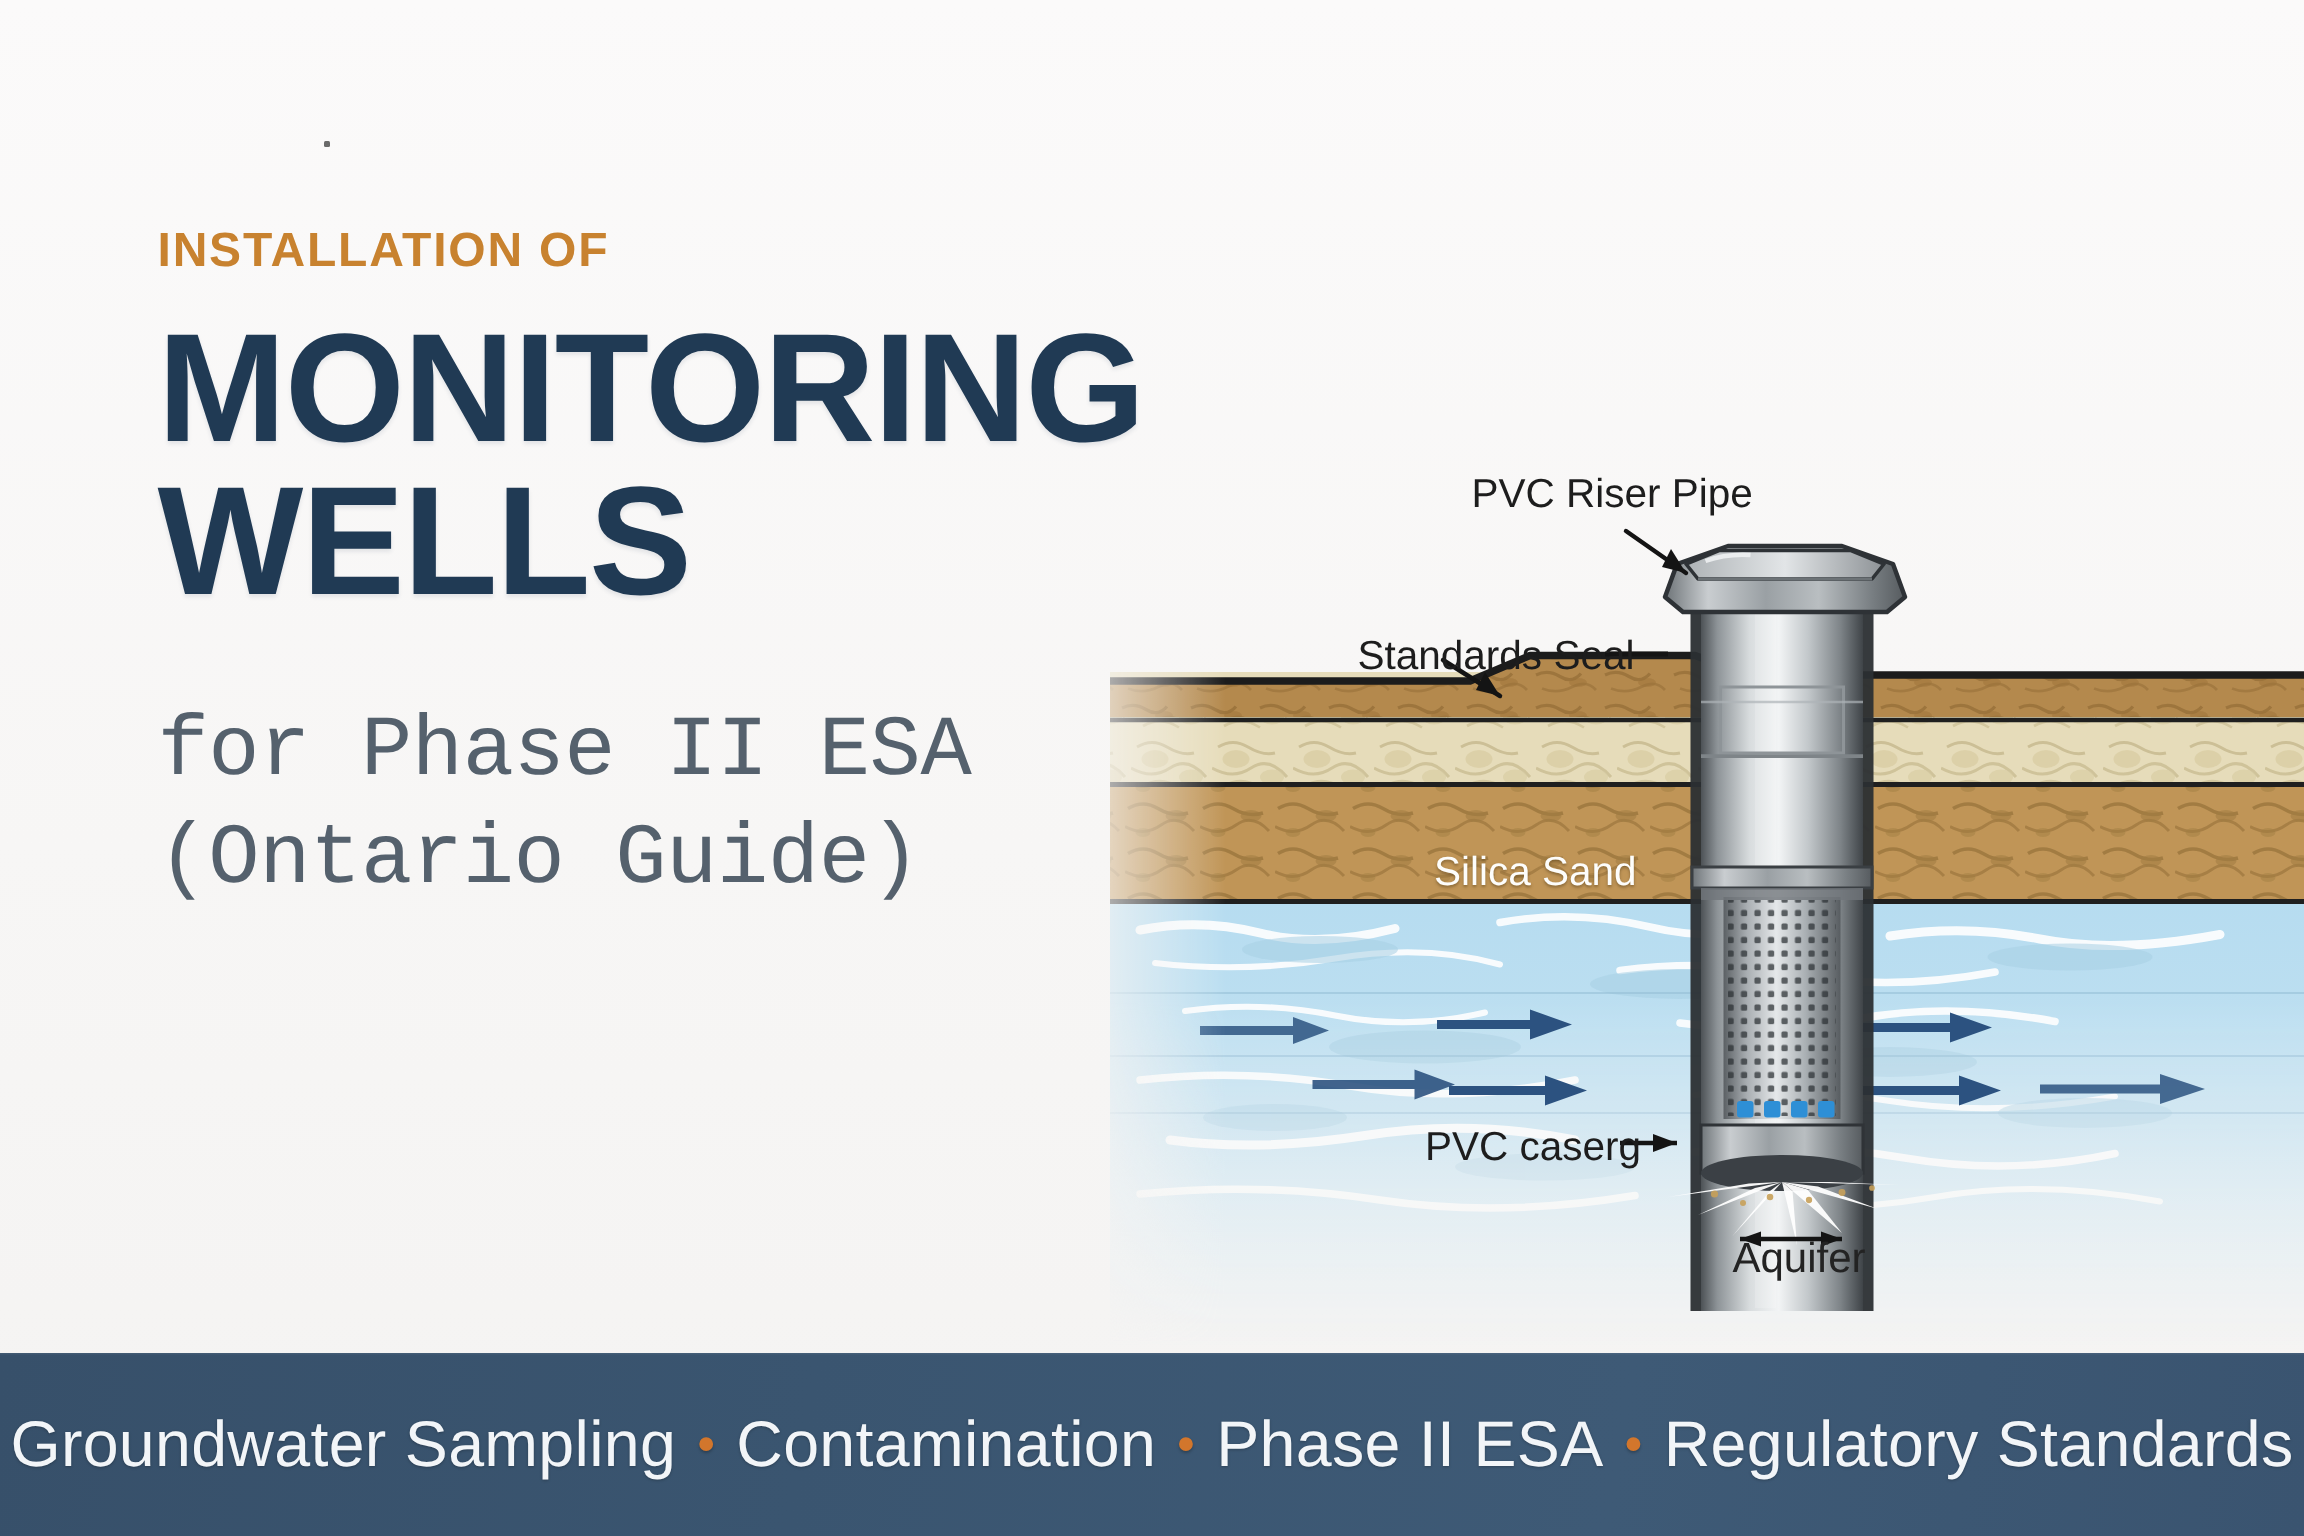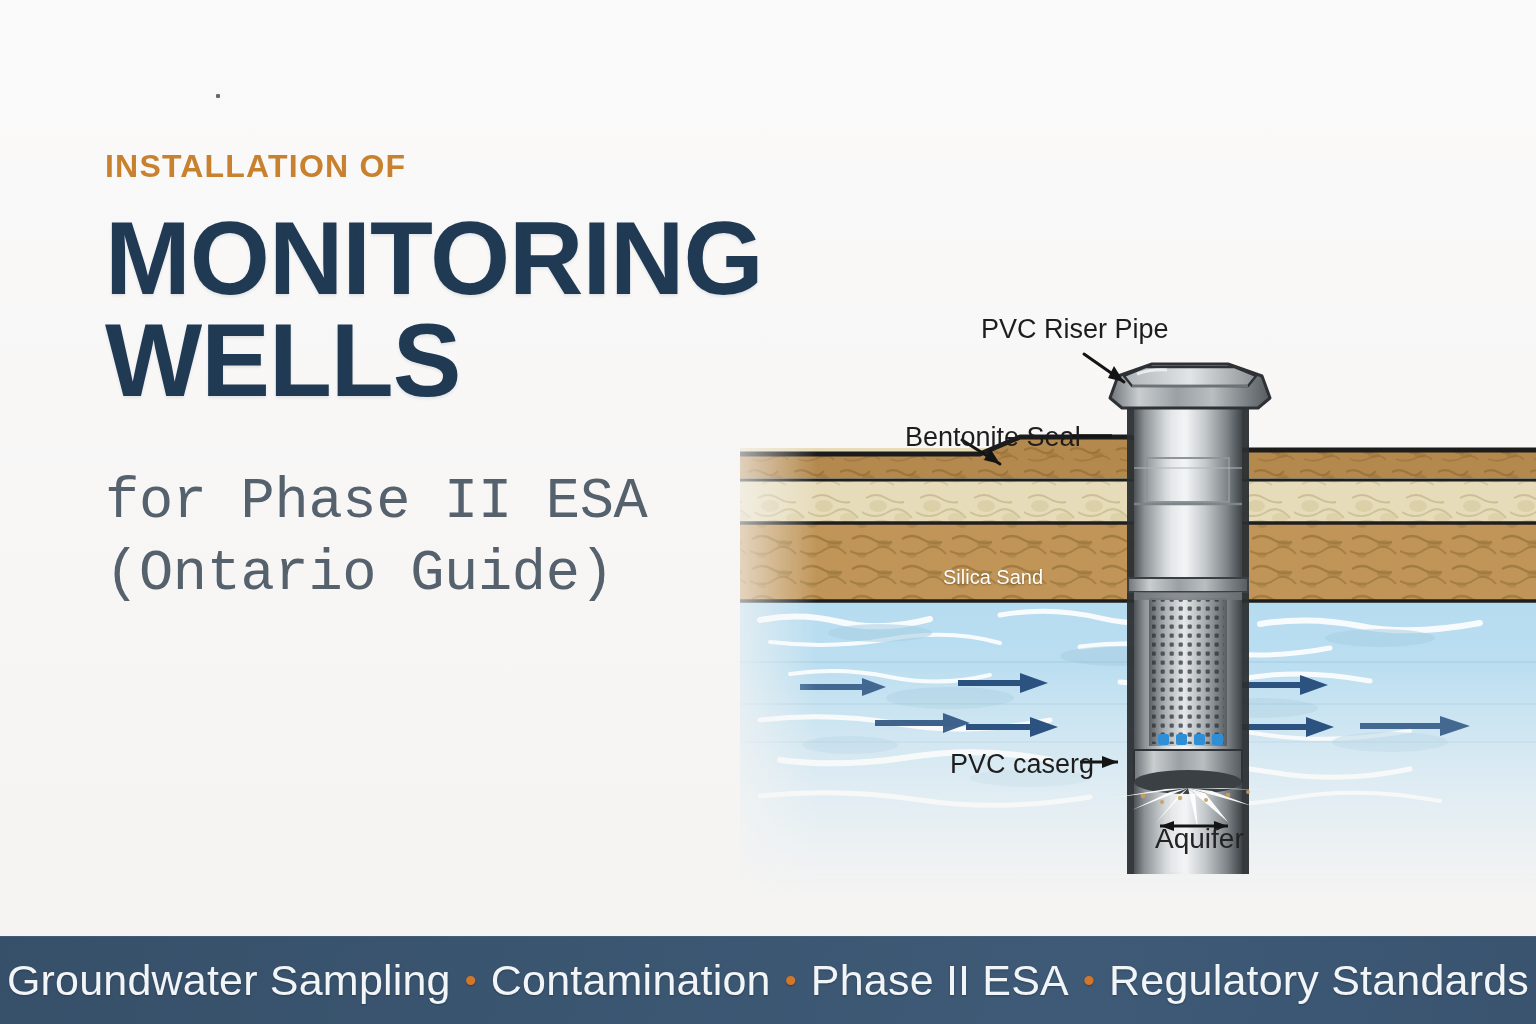--- a/index.html
+++ b/index.html
@@ -44,21 +44,21 @@
   #headline .l2 { display:block; }
   #subtitle {
     margin-top:54px;
     font-size:57px; font-weight:400; color:#55616d;
     line-height:1.28; letter-spacing:-.3px;font-family:Liberation Mono, monospace;
   }
   #subtitle .s2 { display:block; }
 
   
   #banner {
-    position:absolute; left:0; bottom:0; width:1536px; height:88px;
+    position:absolute; left:0; bottom:0; width:1536px; height:122px;
     background:linear-gradient(100deg,#37506a 0%,#3a5570 35%,#3e5a76 70%,#3a5470 100%);
     display:flex; align-items:center; justify-content:center;
     box-shadow:inset 0 1px 0 rgba(255,255,255,.06);
   }
   #banner-inner {
     font-size:43px; color:#f2f5f8; letter-spacing:.2px;
     white-space:nowrap; font-weight:400;
     text-shadow:0 1px 2px rgba(0,0,0,.25);
   }
   #banner-inner .sep { color:#d2762c; padding:0 14px; font-size:34px; vertical-align:3px;}
@@ -70,21 +70,21 @@
   }
   #illo-svg { display:block; width:836px; height:610px; }
 
   .lbl {
     position:absolute;
     font-family:"Liberation Sans", sans-serif;
     color:#1d1d1d; font-size:27px; white-space:nowrap;text-align:center;
   }
   #lbl-riser   { left:281px; top:24px; }
   #lbl-bent    { left:205px; top:132px; }
-  #lbl-silica  { left:243px; top:276px; color:#fdfdfb; font-size:20px;
+  #lbl-silica  { left:256px; top:276px; color:#fdfdfb; font-size:27px;
                  text-shadow:0 1px 2px rgba(90,65,30,.55); }
   #lbl-casing  { left:250px; top:459px; }
   #lbl-aquifer { left:455px; top:533px; font-size:28px; color:#232323;}
 </style>
 </head>
 <body>
 
 <div id="poster">
 
   <div id="speck"></div>
@@ -314,21 +314,21 @@
         <path d="M380 472 H418" fill="none" stroke-width="3"></path>
         <path d="M418 472 L402 466 L402 478 Z" stroke="none"></path>
 
         <path d="M460 536 H528" fill="none" stroke-width="3"></path>
         <path d="M460 536 L474 531 L474 541 Z" stroke="none"></path>
         <path d="M528 536 L514 531 L514 541 Z" stroke="none"></path>
       </g>
     </svg>
 
     <div class="lbl" id="lbl-riser">PVC Riser Pipe</div>
-    <div class="lbl" id="lbl-bent">Bentonite Seal</div>
+    <div class="lbl" id="lbl-bent">Standards Seal</div>
     <div class="lbl" id="lbl-silica">Silica Sand</div>
     <div class="lbl" id="lbl-casing">PVC caserg</div>
     <div class="lbl" id="lbl-aquifer">Aquifer</div>
   </div>
 
   <div id="banner">
     <div id="banner-inner"><span>Groundwater Sampling</span><span class="sep">•</span><span>Contamination</span><span class="sep">•</span><span>Phase II ESA</span><span class="sep">•</span><span>Regulatory Standards</span></div>
   </div>
 
 </div>

